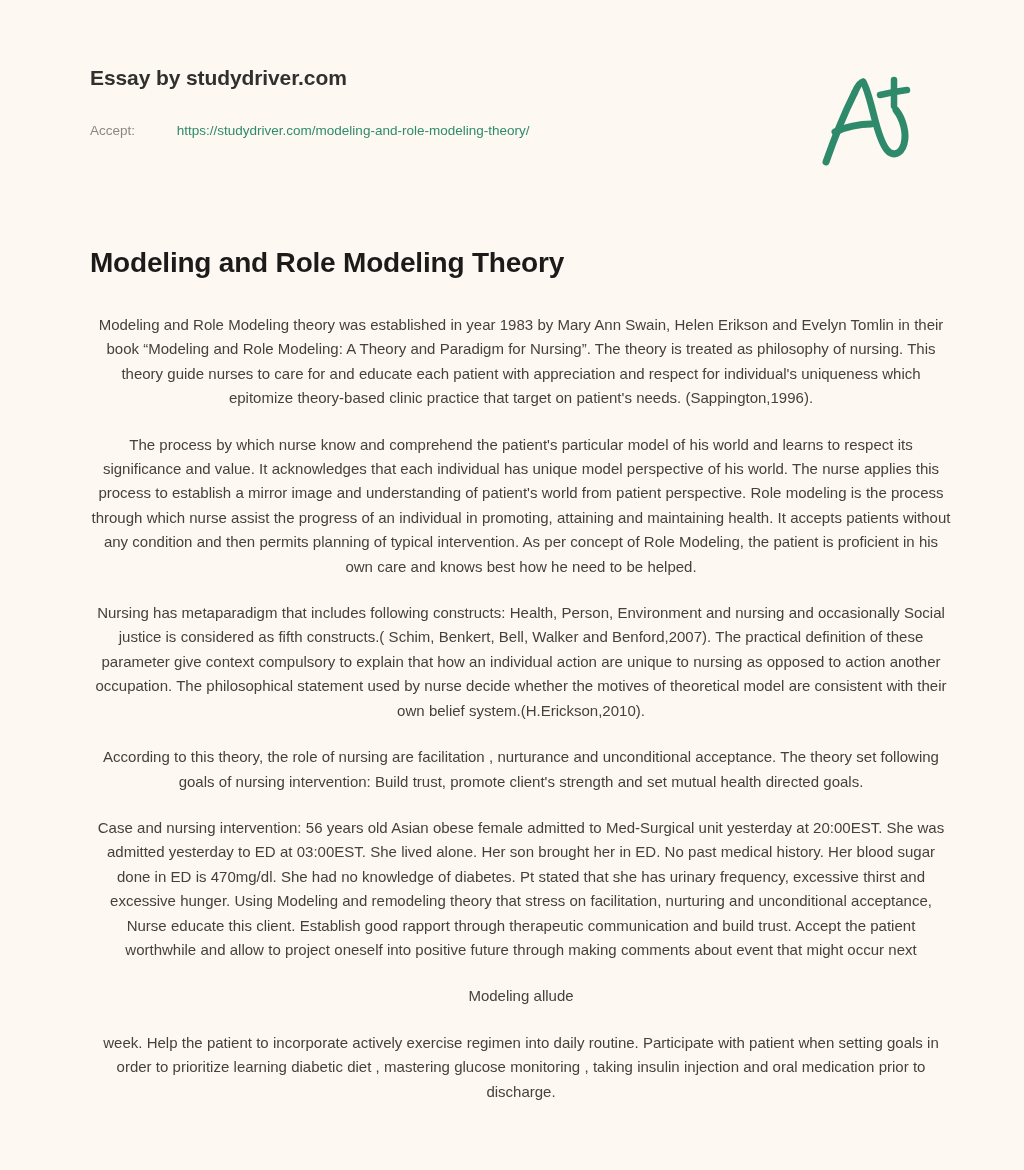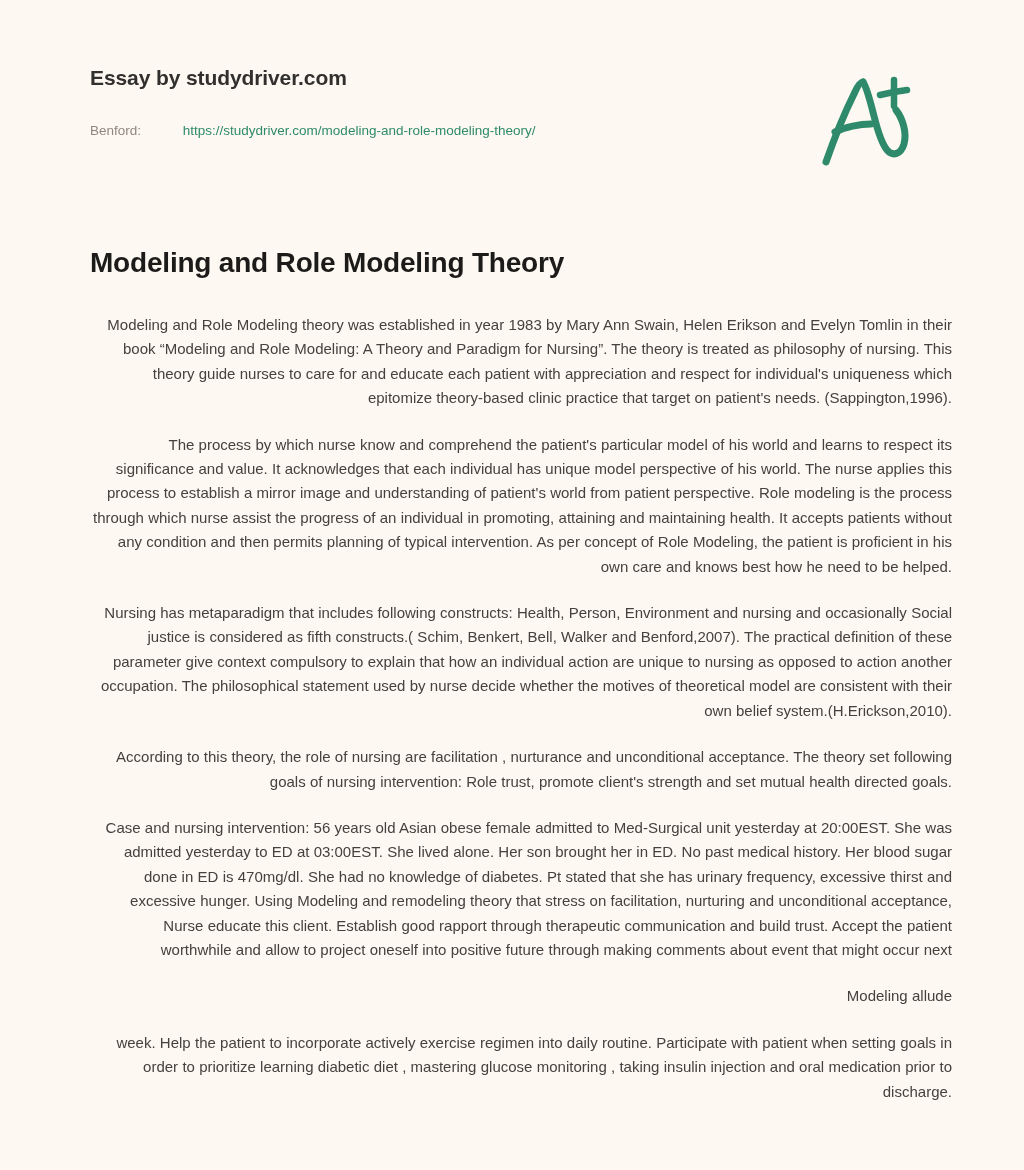--- a/index.html
+++ b/index.html
@@ -93,38 +93,38 @@
     left: 90px;
     top: 313px;
     width: 862px;
   }
 
   .article p {
     margin: 0 0 22px 0;
     font-size: 15px;
     line-height: 24.4px;
     color: #46413d;
-    text-align: right;
+    text-align: center;
     word-spacing: 0.1px;
   }
   .article p:last-child {
     margin-bottom: 0;
   }
 </style>
 </head>
 <body>
 
 <div class="page">
 
   <div class="header">
 
     <div class="brand-line">Essay by studydriver.com</div>
 
     <div class="source-line">
-      <span class="source-label">Benford:</span>
+      <span class="source-label">Accept:</span>
       <a class="source-url" href="#">https://studydriver.com/modeling-and-role-modeling-theory/</a>
     </div>
 
     <div class="logo">
       <svg viewBox="0 0 110 100" xmlns="http://www.w3.org/2000/svg">
         <g fill="none" stroke="#2f8a6b" stroke-linecap="round" stroke-linejoin="round">
 
           <path d="M18 92 C 25 72, 36 44, 46 24 C 49 17, 52 12, 55 12" stroke-width="7"></path>
 
           <path d="M55 12 C 58 16, 62 30, 66 46 C 70 62, 74 74, 79 80
@@ -140,19 +140,19 @@
     </div>
 
   </div>
 
   <h1 class="doc-title">Modeling and Role Modeling Theory</h1>
 
   <div class="article">
     <p>Modeling and Role Modeling theory was established in year 1983 by Mary Ann Swain, Helen Erikson and Evelyn Tomlin in their book “Modeling and Role Modeling: A Theory and Paradigm for Nursing”. The theory is treated as philosophy of nursing. This theory guide nurses to care for and educate each patient with appreciation and respect for individual's uniqueness which epitomize theory-based clinic practice that target on patient's needs. (Sappington,1996).</p>
     <p>The process by which nurse know and comprehend the patient's particular model of his world and learns to respect its significance and value. It acknowledges that each individual has unique model perspective of his world. The nurse applies this process to establish a mirror image and understanding of patient's world from patient perspective. Role modeling is the process through which nurse assist the progress of an individual in promoting, attaining and maintaining health. It accepts patients without any condition and then permits planning of typical intervention. As per concept of Role Modeling, the patient is proficient in his own care and knows best how he need to be helped.</p>
     <p>Nursing has metaparadigm that includes following constructs: Health, Person, Environment and nursing and occasionally Social justice is considered as fifth constructs.( Schim, Benkert, Bell, Walker and Benford,2007). The practical definition of these parameter give context compulsory to explain that how an individual action are unique to nursing as opposed to action another occupation. The philosophical statement used by nurse decide whether the motives of theoretical model are consistent with their own belief system.(H.Erickson,2010).</p>
-    <p>According to this theory, the role of nursing are facilitation , nurturance and unconditional acceptance. The theory set following goals of nursing intervention: Role trust, promote client's strength and set mutual health directed goals.</p>
+    <p>According to this theory, the role of nursing are facilitation , nurturance and unconditional acceptance. The theory set following goals of nursing intervention: Build trust, promote client's strength and set mutual health directed goals.</p>
     <p>Case and nursing intervention: 56 years old Asian obese female admitted to Med-Surgical unit yesterday at 20:00EST. She was admitted yesterday to ED at 03:00EST. She lived alone. Her son brought her in ED. No past medical history. Her blood sugar done in ED is 470mg/dl. She had no knowledge of diabetes. Pt stated that she has urinary frequency, excessive thirst and excessive hunger. Using Modeling and remodeling theory that stress on facilitation, nurturing and unconditional acceptance, Nurse educate this client. Establish good rapport through therapeutic communication and build trust. Accept the patient worthwhile and allow to project oneself into positive future through making comments about event that might occur next</p>
     <p>Modeling allude</p>
     <p>week. Help the patient to incorporate actively exercise regimen into daily routine. Participate with patient when setting goals in order to prioritize learning diabetic diet , mastering glucose monitoring , taking insulin injection and oral medication prior to discharge.</p>
   </div>
 
 </div>
 
 </body></html>

